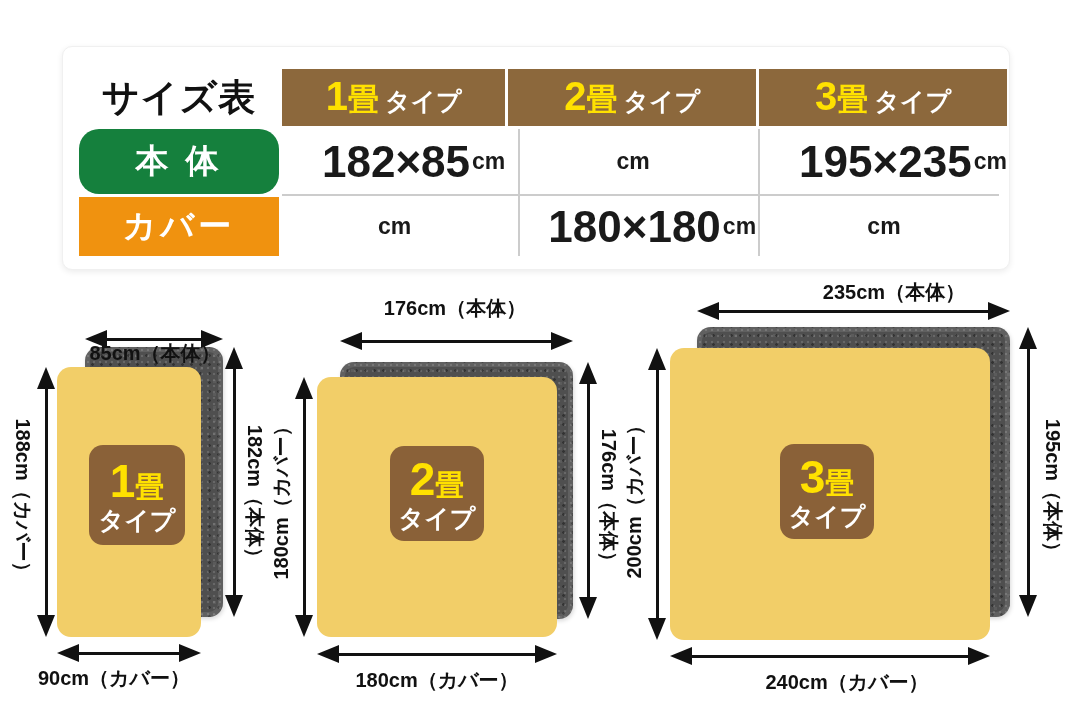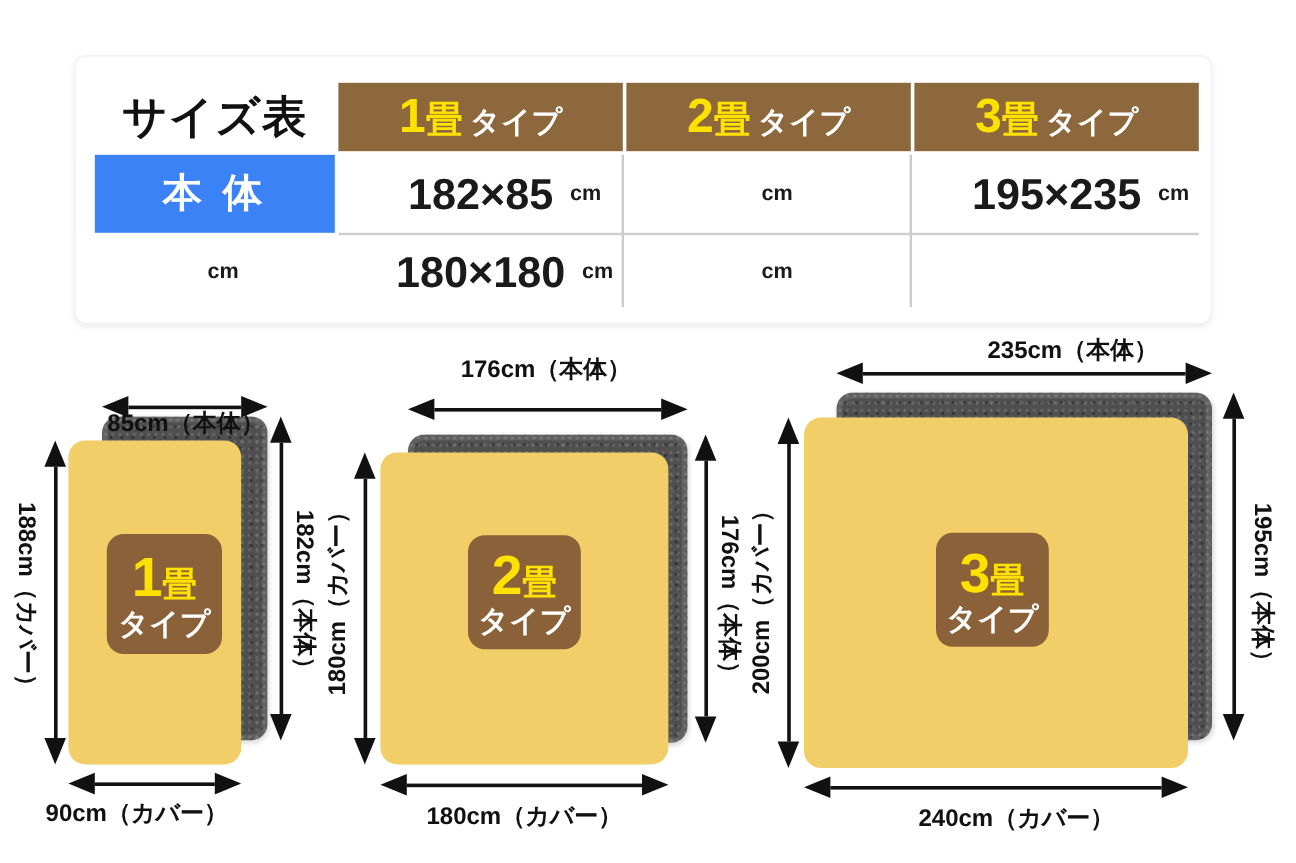--- a/index.html
+++ b/index.html
@@ -20,25 +20,25 @@
     grid-template-rows:57px 65px 59px; gap:3px;
   }
   .cell { display:flex; align-items:center; justify-content:center; }
   .cell-title { font-size:37px; font-weight:bold; color:#111; letter-spacing:1px; }
   .cell-head { background:#8c683c; }
   .head-num   { color:#ffe100; font-size:40px; font-weight:bold; }
   .head-tatami{ color:#ffe100; font-size:31px; font-weight:bold; margin-right:6px; }
   .head-suffix{ color:#ffffff; font-size:25px; font-weight:bold; }
   .cell-head .inner { display:flex; align-items:baseline; }
   .cell-label { color:#fff; font-size:33px; font-weight:bold; letter-spacing:4px; }
-  .label-body  { background:#3b82f6; }
+  .label-body  { background:#15803d;border-radius:20px; }
   .label-cover { background:#f0920f; }
   .cell-val { background:#fff; }
-  .val-dims { font-size:36px; font-weight:bold; color:#1a1a1a;margin-left:40px; }
-  .val-unit { font-size:18px; font-weight:bold; color:#1a1a1a; margin-left:14px; }
+  .val-dims { font-size:44px; font-weight:bold; color:#1a1a1a;margin-left:40px; }
+  .val-unit { font-size:23px; font-weight:bold; color:#1a1a1a; margin-left:2px; }
   .vline { position:absolute; width:2px; top:82px; height:127px; background:#ccc; }
   .vline.v1 { left:455px; } .vline.v2 { left:695px; }
   .hline { position:absolute; left:219px; width:717px; top:147px; height:2px; background:#ccc; }
 
   
   .mat { position:absolute; border-radius:14px; }
   .mat-body {
     background-color:#4f4f4f;
     background-image:
       radial-gradient(rgba(255,255,255,0.14) 1px, transparent 1.6px),
@@ -152,20 +152,21 @@
         <span class="val-unit">cm</span>
       </div>
       <div class="cell cell-val">
         <span class="val-unit">cm</span>
       </div>
       <div class="cell cell-val">
         <span class="val-dims">195×235</span>
         <span class="val-unit">cm</span>
       </div>
 
+      <div class="cell cell-label label-cover">カバー</div>
       <div class="cell cell-val">
         <span class="val-unit">cm</span>
       </div>
       <div class="cell cell-val">
         <span class="val-dims">180×180</span>
         <span class="val-unit">cm</span>
       </div>
       <div class="cell cell-val">
         <span class="val-unit">cm</span>
       </div>

